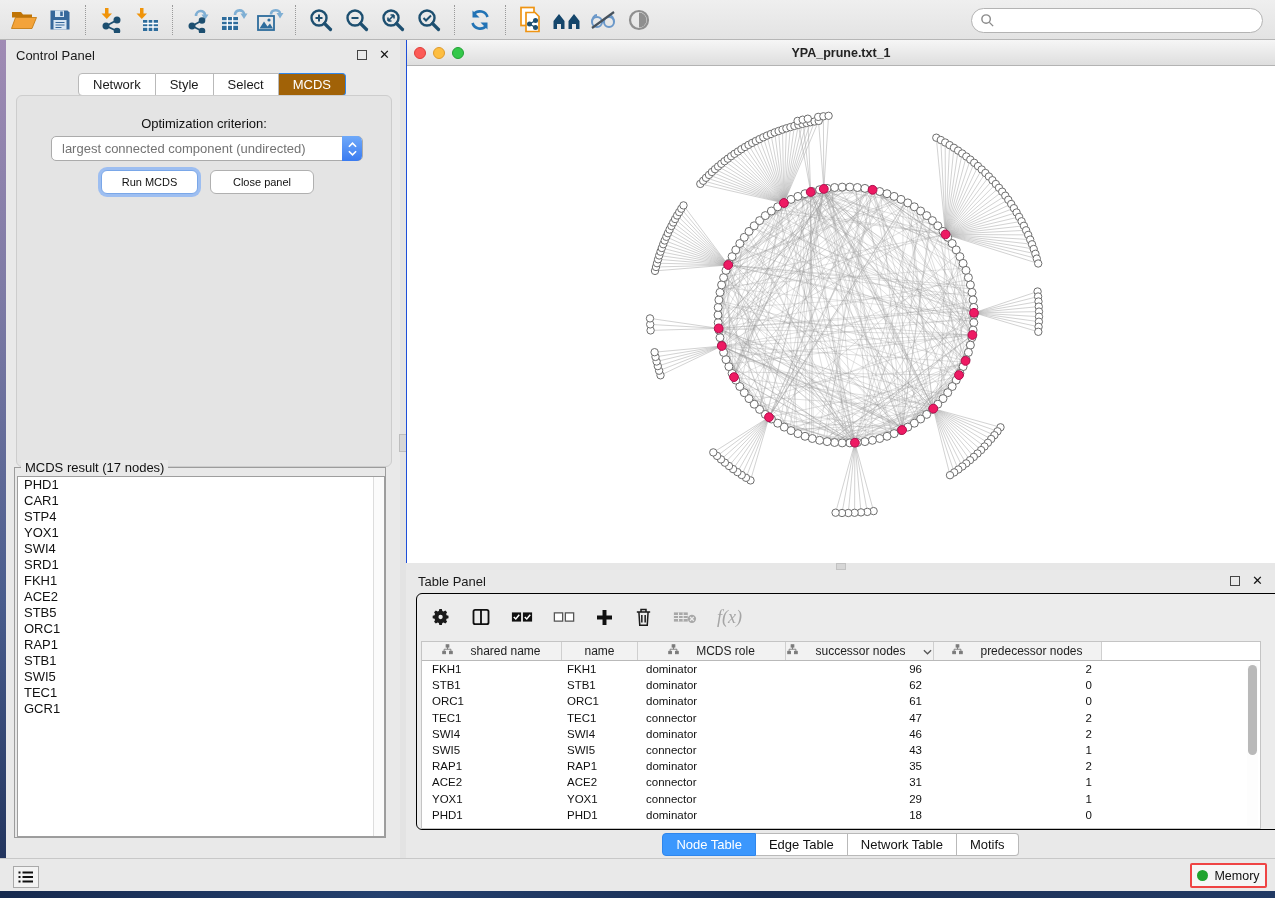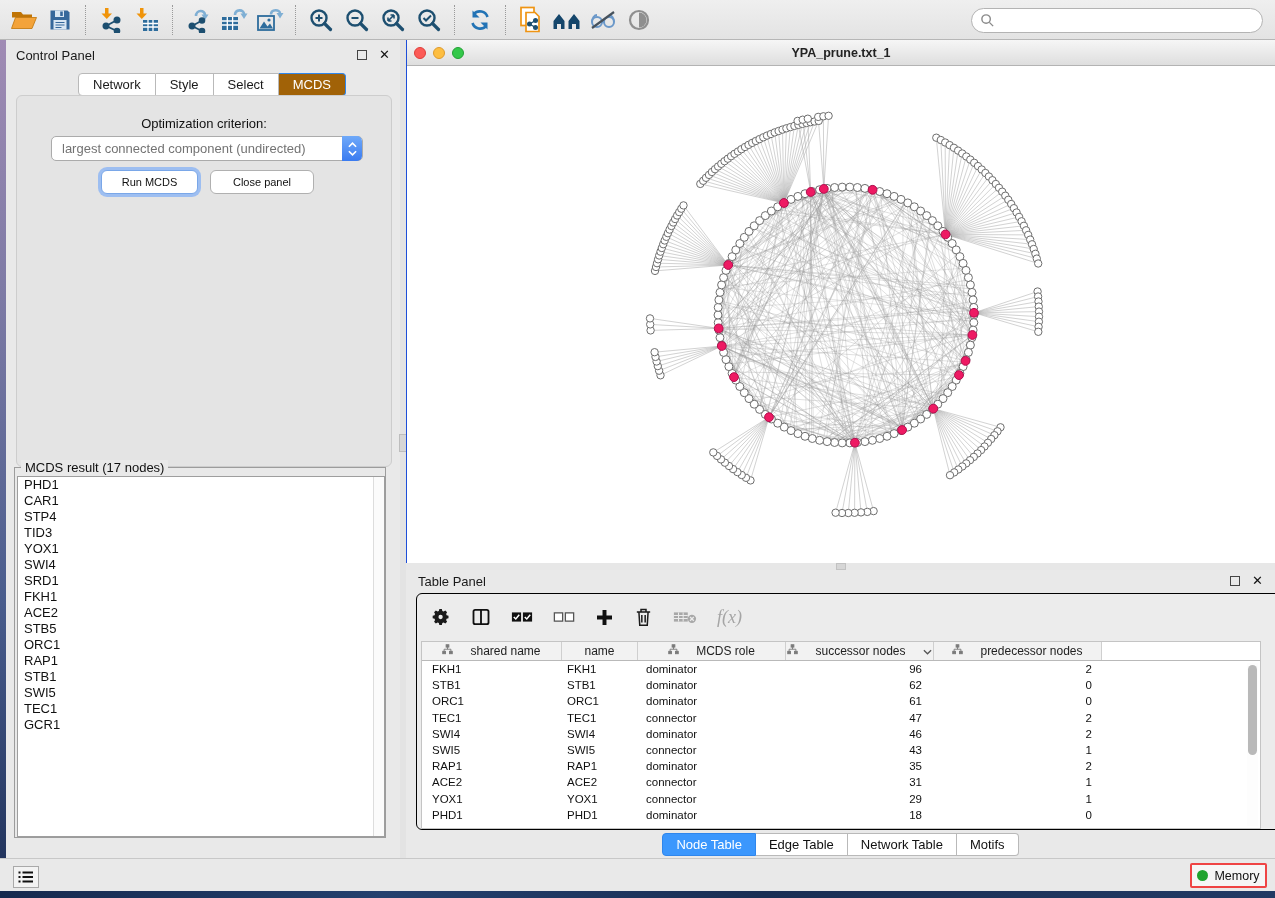--- a/index.html
+++ b/index.html
@@ -319,21 +319,20 @@
     </div>
     <div class="cp-btn btn-run">Run MCDS</div>
     <div class="cp-btn btn-closepanel">Close panel</div>
   </div>
   <div class="mcds-group">
     <div class="mcds-legend">MCDS result (17 nodes)</div>
     <div class="mcds-list">
       <div class="mcds-item">PHD1</div>
         <div class="mcds-item">CAR1</div>
         <div class="mcds-item">STP4</div>
-        <div class="mcds-item">TID3</div>
         <div class="mcds-item">YOX1</div>
         <div class="mcds-item">SWI4</div>
         <div class="mcds-item">SRD1</div>
         <div class="mcds-item">FKH1</div>
         <div class="mcds-item">ACE2</div>
         <div class="mcds-item">STB5</div>
         <div class="mcds-item">ORC1</div>
         <div class="mcds-item">RAP1</div>
         <div class="mcds-item">STB1</div>
         <div class="mcds-item">SWI5</div>

